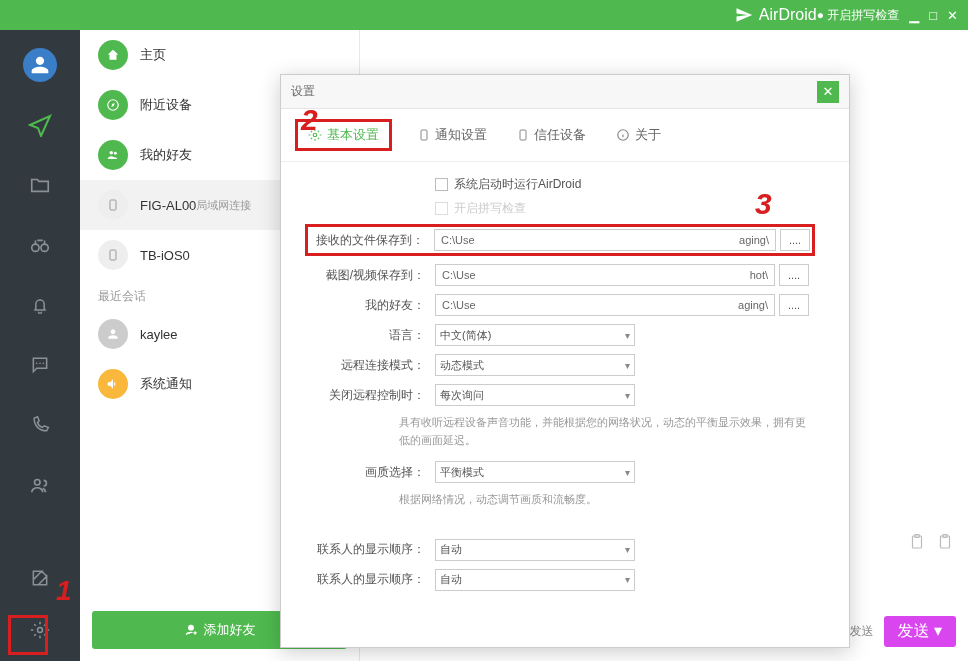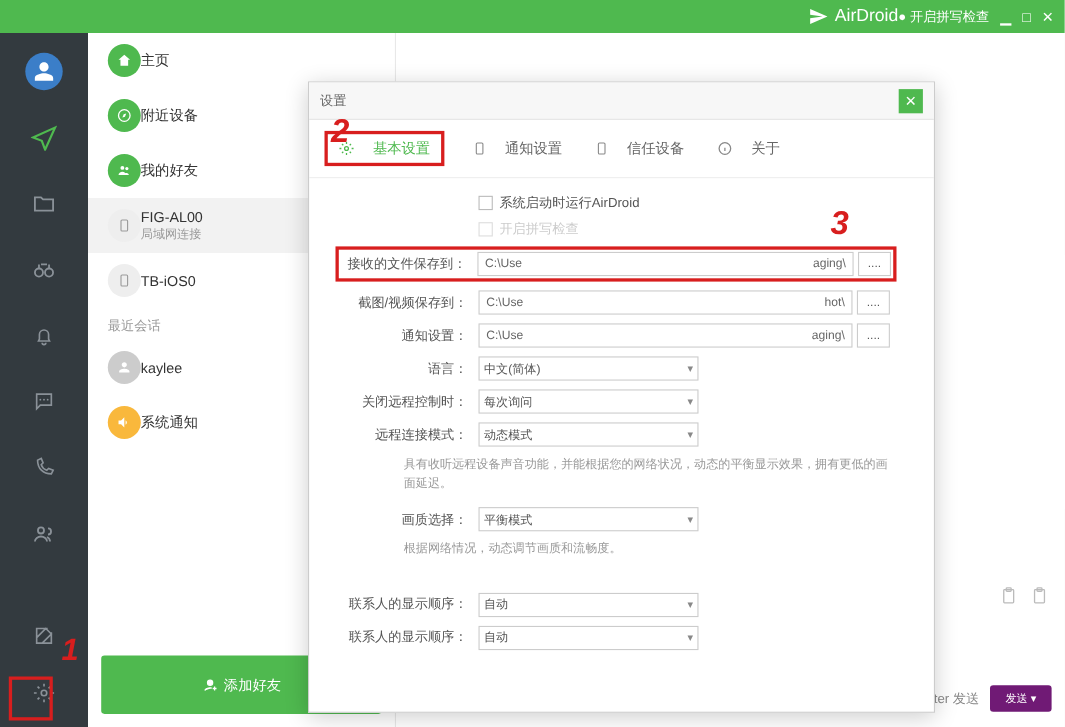--- a/index.html
+++ b/index.html
@@ -17,61 +17,61 @@
 
 .rail { width: 80px; background: #333a3f; display: flex; flex-direction: column; align-items: center; padding-top: 18px; gap: 26px; position: relative; }
 .rail-icon { width: 34px; height: 34px; border-radius: 50%; display: flex; align-items: center; justify-content: center; color: #8a9198; cursor: pointer; }
 .rail-icon.active { color: #4fb94f; }
 .rail-avatar { background: #3b7ec8; color: #fff; }
 .rail-bottom { position: absolute; bottom: 14px; display: flex; flex-direction: column; gap: 18px; align-items: center; }
 .rail-settings-marker { position: absolute; bottom: 6px; left: 8px; width: 40px; height: 40px; border: 3px solid #d81e1e; pointer-events: none; }
 .marker-1 { position: absolute; bottom: 54px; left: 56px; color: #d81e1e; font-size: 28px; font-weight: 900; font-style: italic; }
 
 .sidebar { width: 280px; background: #fff; border-right: 1px solid #e8e8e8; overflow-y: auto; display: flex; flex-direction: column; }
-.sidebar-item { display: flex; align-items: center; padding: 10px 18px; cursor: pointer; }
+.sidebar-item { display: flex; align-items: center; gap: 12px; padding: 10px 18px; cursor: pointer; }
 .sidebar-item.active { background: #f2f2f2; }
 .side-icon { width: 30px; height: 30px; border-radius: 50%; background: #4fb94f; color: #fff; display: flex; align-items: center; justify-content: center; font-size: 14px; flex-shrink: 0; }
 .side-icon.yellow { background: #f9b83c; }
 .side-icon.grey { background: #eee; color: #999; }
 .sidebar-section { padding: 8px 18px 4px; color: #999; font-size: 12px; }
 .sidebar-item .title { font-size: 13px; color: #333; }
 .sidebar-item .sub { font-size: 11px; color: #999; }
-.sidebar-item .col { display: flex; flex-direction: column; }
+.sidebar-item .col { display: flex; }
 .add-friend-bar { margin-top: auto; padding: 12px; }
-.add-friend-btn { width: 100%; height: 53px; background: #4fb94f; color: #fff; border: none; border-radius: 3px; cursor: pointer; font-size: 13px; display: flex; align-items: center; justify-content: center; gap: 6px; }
+.add-friend-btn { width: 100%; height: 38px; background: #4fb94f; color: #fff; border: none; border-radius: 3px; cursor: pointer; font-size: 13px; display: flex; align-items: center; justify-content: center; gap: 6px; }
 
 .content { flex: 1; position: relative; background: #fff; }
 .chat-footer { position: absolute; right: 12px; bottom: 14px; display: flex; align-items: center; gap: 10px; font-size: 12px; color: #888; }
-.send-btn { background: #701a75; color: #fff; border: none; padding: 5px 14px; border-radius: 3px; cursor: pointer; font-size: 10px; }
+.send-btn { background: #d946ef; color: #fff; border: none; padding: 5px 14px; border-radius: 3px; cursor: pointer; font-size: 16px; }
 .paste-icons { position: absolute; right: 14px; bottom: 110px; display: flex; gap: 10px; color: #bbb; }
 
 
 .overlay { position: absolute; top: 30px; left: 80px; right: 0; bottom: 0; pointer-events: none; }
 .modal { position: absolute; top: 44px; left: 200px; width: 570px; height: 574px; background: #fff; border: 1px solid #ccc; box-shadow: 0 4px 20px rgba(0,0,0,.2); pointer-events: auto; display: flex; flex-direction: column; }
 .modal-header { height: 34px; background: #f7f7f7; border-bottom: 1px solid #e5e5e5; display: flex; align-items: center; justify-content: space-between; padding: 0 10px; font-size: 12px; color: #666; }
 .modal-close { width: 22px; height: 22px; background: #4fb94f; color: #fff; display: flex; align-items: center; justify-content: center; cursor: pointer; font-size: 13px; }
 .modal-tabs { display: flex; gap: 22px; padding: 10px 14px 10px 14px; border-bottom: 1px solid #eee; font-size: 13px; align-items: center; }
-.modal-tab { display: flex; align-items: center; gap: 17px; color: #666; cursor: pointer; padding: 2px 4px; }
+.modal-tab { display: flex; align-items: center; gap: 5px; color: #666; cursor: pointer; padding: 2px 4px; }
 .modal-tab.active { color: #4fb94f; }
 .tab-active-marker { border: 3px solid #d81e1e; padding: 2px 6px; }
 .marker-2 { position: absolute; top: 28px; left: 20px; color: #d81e1e; font-size: 30px; font-weight: 900; font-style: italic; z-index: 5; }
 .marker-3 { position: absolute; top: 112px; left: 474px; color: #d81e1e; font-size: 30px; font-weight: 900; font-style: italic; z-index: 5; }
 
 .modal-body { flex: 1; overflow-y: auto; padding: 14px 40px 10px 30px; font-size: 12px; color: #555; }
 .form-row { display: flex; align-items: center; margin-bottom: 8px; gap: 10px; }
 .form-row label { width: 114px; text-align: right; color: #555; }
 .form-row .field { flex: 1; display: flex; align-items: center; gap: 4px; }
 .text-input { flex: 1; height: 22px; border: 1px solid #ccc; padding: 0 6px; font-size: 11px; color: #666; background: #fff; }
 .browse-btn { width: 30px; height: 22px; border: 1px solid #ccc; background: #fff; cursor: pointer; font-size: 11px; color: #555; }
 .select { flex: 1; max-width: 200px; height: 22px; border: 1px solid #ccc; background: #fff; font-size: 11px; padding: 0 4px; color: #555; position: relative; display: flex; align-items: center; justify-content: space-between; cursor: pointer; }
 .select::after { content: "▾"; color: #888; font-size: 10px; }
 .checkbox-row { display: flex; align-items: center; gap: 6px; margin-bottom: 7px; margin-left: 124px; }
 .checkbox { width: 13px; height: 13px; border: 1px solid #bbb; background: #fff; }
 .checkbox.disabled { border-color: #ddd; }
-.hint { margin-left: 56px; color: #999; font-size: 11px; line-height: 1.6; margin-bottom: 12px; }
+.hint { margin-left: 88px; color: #999; font-size: 11px; line-height: 1.6; margin-bottom: 12px; }
 .row-highlight { border: 3px solid #d81e1e; padding: 2px 2px; margin-left: -6px; margin-right: -6px; }
 .spacer { height: 18px; }
 
 svg { display: block; }
 </style>
 </head>
 <body>
 
 <div class="app">
 
@@ -320,51 +320,51 @@
         <div class="field">
           <div class="text-input" style="display:flex;justify-content:space-between;align-items:center">
             <span>C:\Use</span>
               <span>hot\</span>
           </div>
           <button class="browse-btn">....</button>
         </div>
       </div>
 
       <div class="form-row">
-        <label>通知设置：</label>
+        <label>我的好友：</label>
         <div class="field">
           <div class="text-input" style="display:flex;justify-content:space-between;align-items:center">
             <span>C:\Use</span>
               <span>aging\</span>
           </div>
           <button class="browse-btn">....</button>
         </div>
       </div>
 
       <div class="form-row">
         <label>语言：</label>
         <div class="field">
             <div class="select">
               <span>中文(简体)</span>
             </div>
           </div>
       </div>
       <div class="form-row">
+        <label>远程连接模式：</label>
+        <div class="field">
+            <div class="select">
+              <span>动态模式</span>
+            </div>
+          </div>
+      </div>
+      <div class="form-row">
         <label>关闭远程控制时：</label>
         <div class="field">
             <div class="select">
               <span>每次询问</span>
-            </div>
-          </div>
-      </div>
-      <div class="form-row">
-        <label>远程连接模式：</label>
-        <div class="field">
-            <div class="select">
-              <span>动态模式</span>
             </div>
           </div>
       </div>
       <div class="hint">具有收听远程设备声音功能，并能根据您的网络状况，动态的平衡显示效果，拥有更低的画面延迟。</div>
 
       <div class="form-row">
         <label>画质选择：</label>
         <div class="field">
             <div class="select">
               <span>平衡模式</span>

